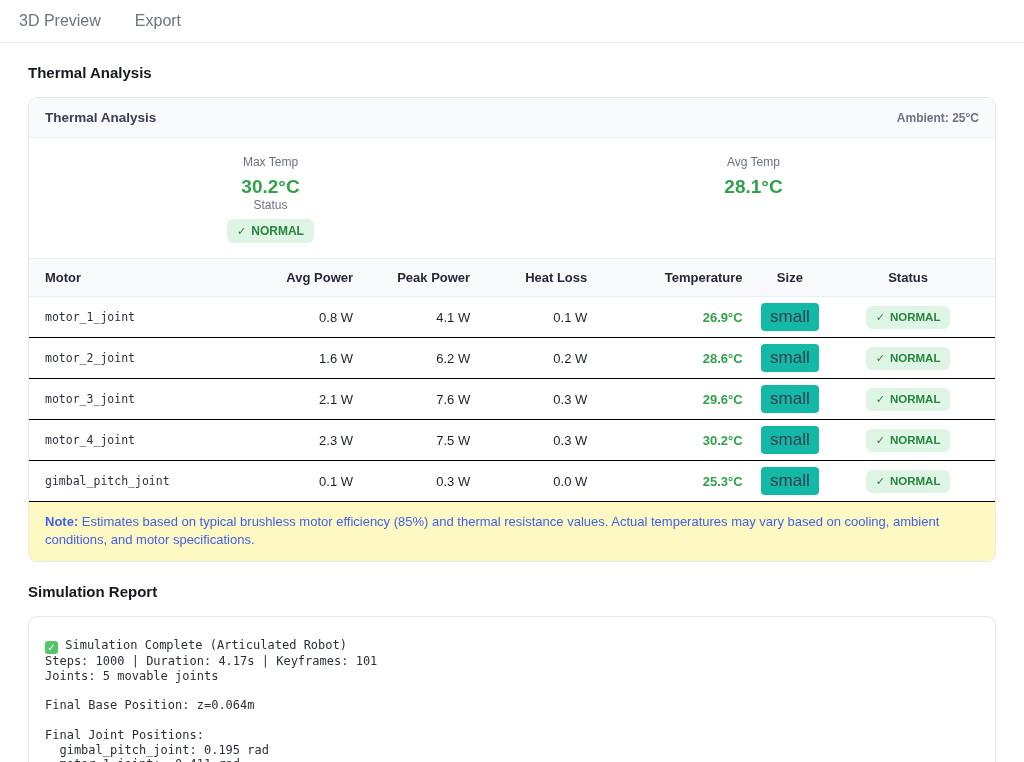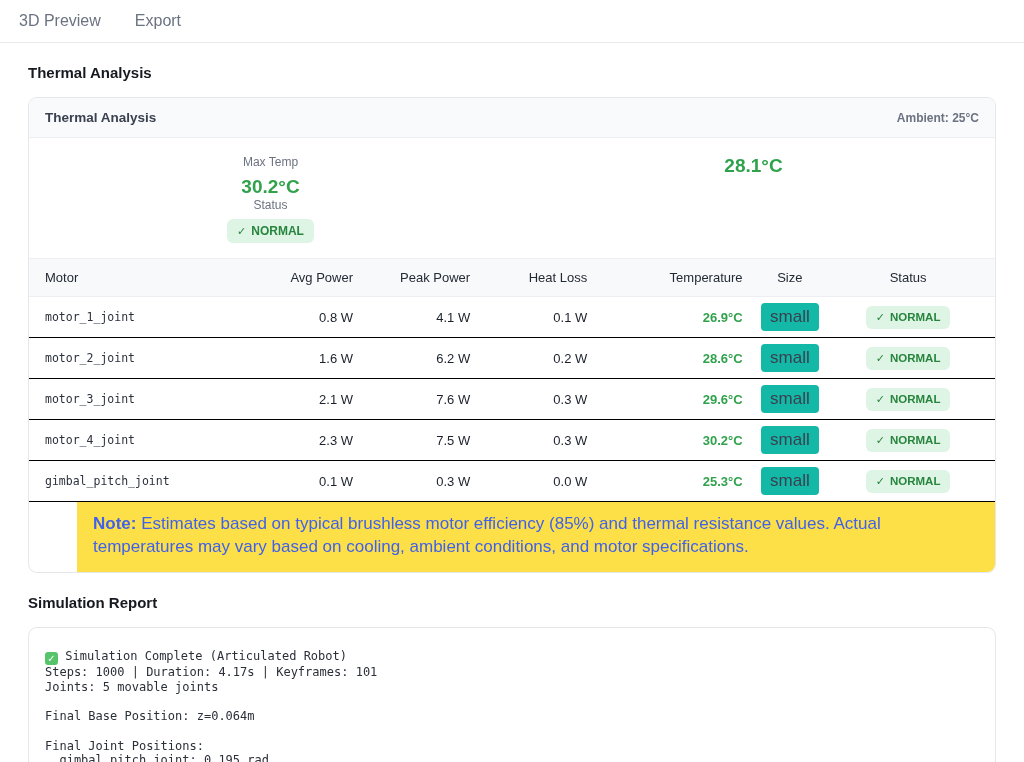--- a/index.html
+++ b/index.html
@@ -27,33 +27,33 @@
   .stat-label { font-size: 12px; color: #6b7280; margin-bottom: 7px; }
   .stat-value { font-size: 19px; font-weight: 700; color: #31a24c; }
   .status-badge { display: inline-flex; align-items: center; gap: 5px; background: #def4e4;
     color: #27853e; font-size: 12px; font-weight: 600; padding: 5px 10px; border-radius: 6px; }
   .status-badge .check { font-size: 11px; font-weight: 400; }
 
   
   .thead, .trow { display: grid; grid-template-columns: 1.75fr 1fr 1fr 1fr 1.35fr 0.72fr 1.3fr;
     align-items: center; padding: 0 16px; column-gap: 8px; }
   .thead { background: #f8f9fb; border-top: 1px solid #eceef1; border-bottom: 1px solid #eceef1;
-    height: 39px; font-size: 13px; font-weight: 400; color: #242a35; }
+    height: 39px; font-size: 13px; font-weight: 700; color: #242a35; }
   .trow { height: 41px; border-bottom: 1px solid #000000; font-size: 13px; color: #1b202a; }
   .col-r { text-align: right; }
   .col-c { text-align: center; }
   .cell-motor { font-family: "DejaVu Sans Mono", monospace; font-size: 11.5px; color: #2b313c; }
   .cell-temp { font-weight: 700; color: #31a24c; }
   .size-badge { display: inline-block; background: #14b8a6; color: #3a4150; font-size: 17px;
     padding: 4px 9px; border-radius: 4px; }
   .row-status .status-badge { font-size: 11.5px; }
 
   
-  .note { background: #fde047; padding: 11px 16px 13px; font-size: 17px; line-height: 1.35;
-    color: #4161ea; margin-left: 48px; }
+  .note { background: #fef9c3; padding: 11px 16px 13px; font-size: 13px; line-height: 1.35;
+    color: #4161ea; }
   .note b { font-weight: 700; }
 
   
   .report-card { margin-bottom: 0; min-height: 230px; }
   .report-pre { font-family: "DejaVu Sans Mono", monospace; font-size: 12px; line-height: 1.23;
     color: #2a2f38; padding: 21px 16px; white-space: pre; }
   .emoji-check { display: inline-flex; width: 13px; height: 13px; background: #57c46c; border-radius: 3px;
     color: #ffffff; font-size: 10px; line-height: 13px; align-items: center; justify-content: center;
     vertical-align: -2px; font-family: "Liberation Sans", sans-serif; }
 </style>
@@ -74,20 +74,21 @@
       <span class="title">Thermal Analysis</span>
       <span class="ambient">Ambient: 25°C</span>
     </div>
 
     <div class="stats">
       <div class="stat">
         <div class="stat-label">Max Temp</div>
         <div class="stat-value">30.2°C</div>
       </div>
       <div class="stat">
+        <div class="stat-label">Avg Temp</div>
         <div class="stat-value">28.1°C</div>
       </div>
       <div class="stat">
         <div class="stat-label">Status</div>
         <span class="status-badge">
             <span class="check">✓</span>
             <span>NORMAL</span>
           </span>
       </div>
     </div>

